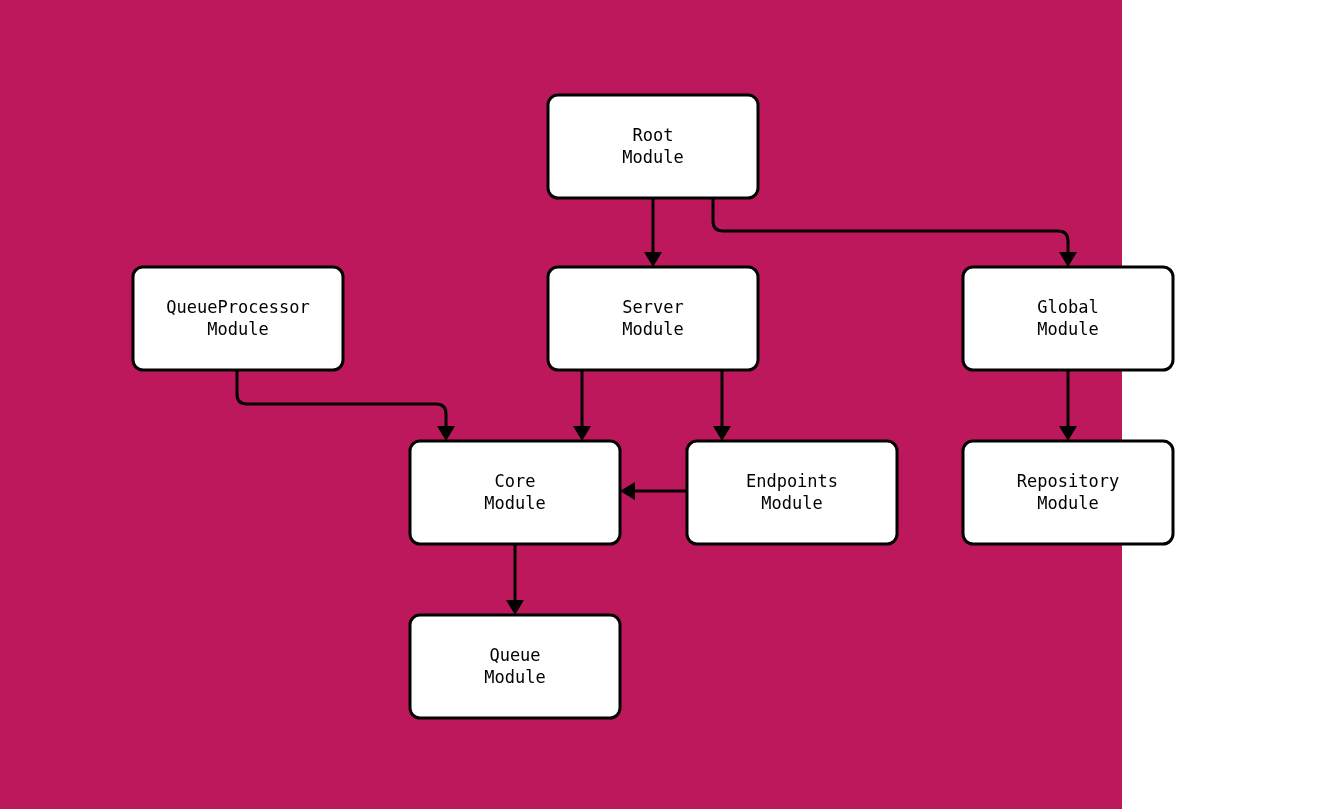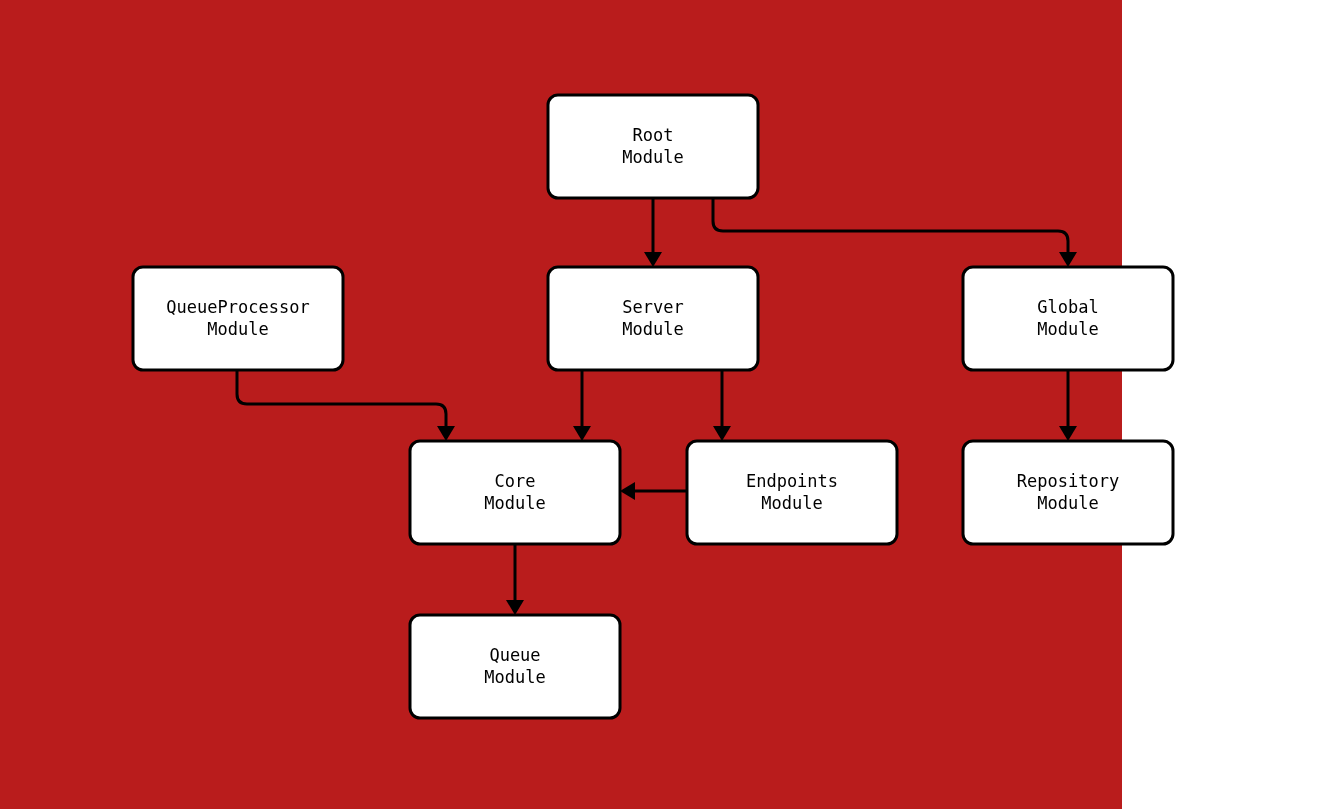--- a/index.html
+++ b/index.html
@@ -11,21 +11,21 @@
   body {
     width: 1337px;
     height: 809px;
     overflow: hidden;
     font-family: "DejaVu Sans Mono", "Liberation Mono", monospace;
   }
   #diagram-canvas {
     position: relative;
     width: 1122px;
     height: 809px;
-    background: #b91c1c;
+    background: #be185d;
   }
   svg.diagram-svg {
     position: absolute;
     top: 0;
     left: 0;
     width: 1337px;
     height: 809px;
     display: block;
   }
   .node-box {

